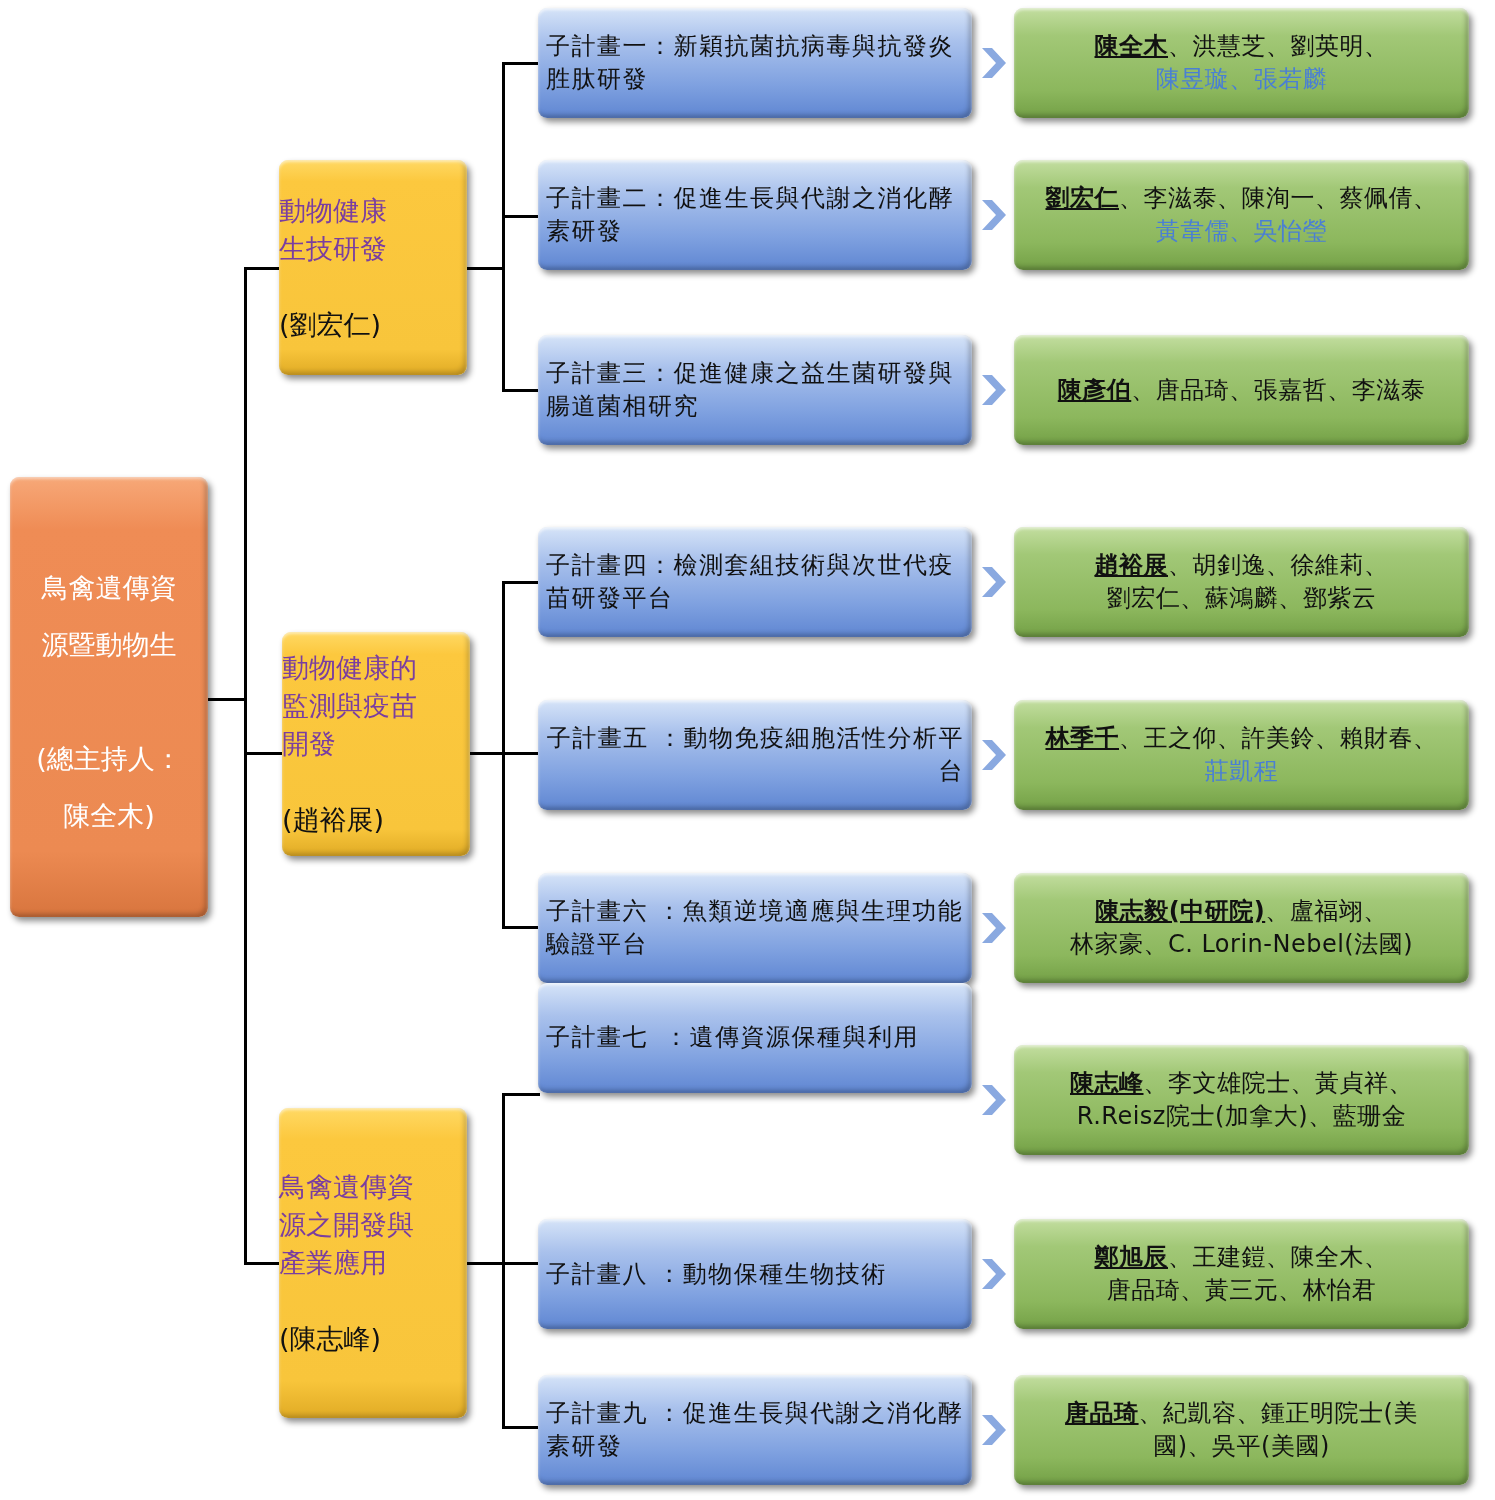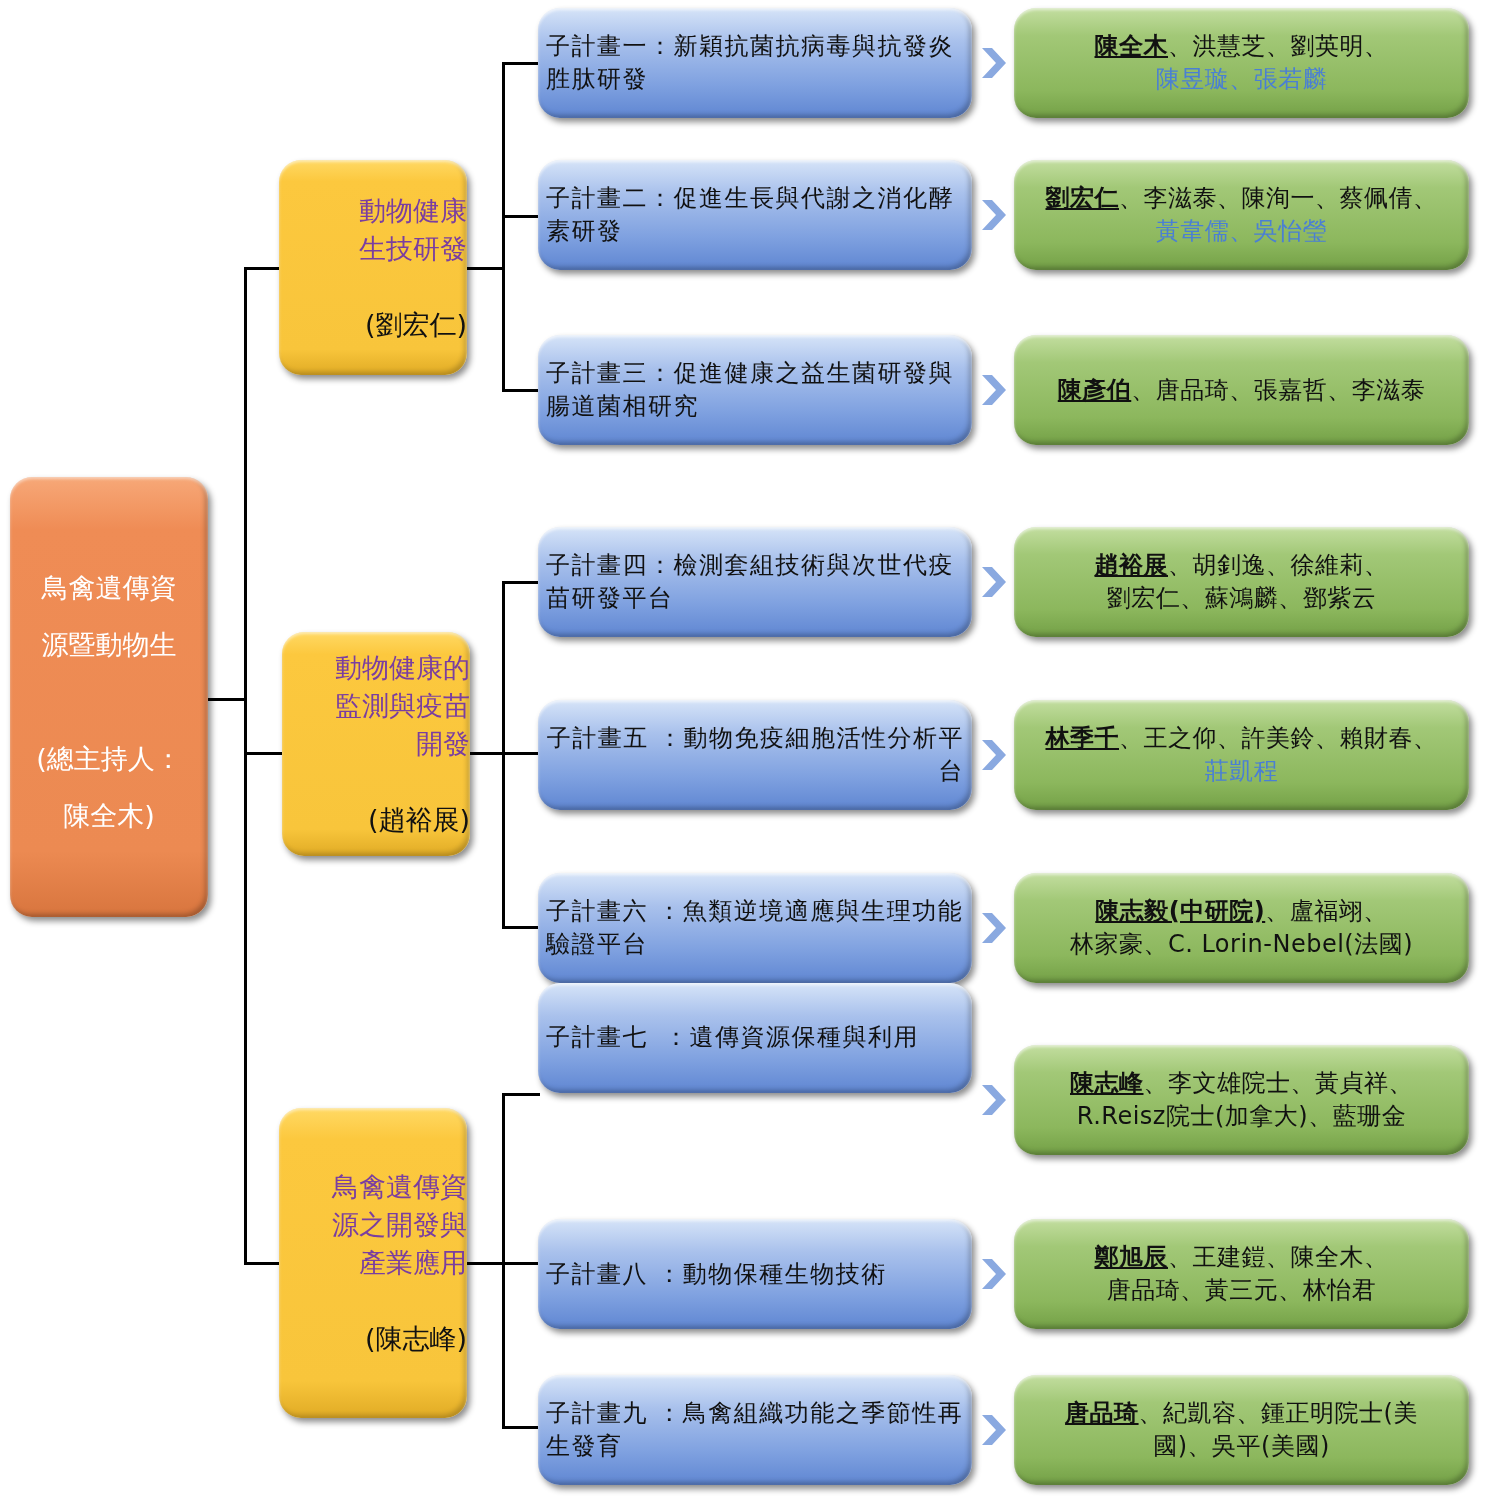--- a/index.html
+++ b/index.html
@@ -1,27 +1,27 @@
 <!DOCTYPE html>
 <html><head>
 <meta charset="utf-8">
 <style>
   html, body { margin: 0; padding: 0; background: #ffffff; }
   body { width: 1495px; height: 1500px; position: relative; overflow: hidden;
          font-family: "DejaVu Sans", "Liberation Sans", sans-serif; }
   .line { position: absolute; background: #000; }
-  .node { position: absolute; box-sizing: border-box; border-radius: 22px;
+  .node { position: absolute; box-sizing: border-box; border-radius: 9px;
           display: flex; flex-direction: column; justify-content: center; }
   .root { left: 10px; top: 477px; width: 198px; height: 440px;
           background: linear-gradient(180deg, #f7a878 0%, #ef8c55 12%, #ec8a52 85%, #d8753e 100%);
           box-shadow: 3px 4px 6px rgba(0,0,0,0.45), inset 0 2px 3px rgba(255,255,255,0.5), inset -3px -3px 5px rgba(0,0,0,0.25);
           color: #ffffff; font-size: 27px; text-align: center; line-height: 57px; padding-top: 8px; }
   .cat { width: 188px; background: linear-gradient(180deg, #ffd964 0%, #fcc83e 10%, #f8c53b 88%, #e0ab25 100%);
          box-shadow: 3px 4px 6px rgba(0,0,0,0.45), inset 0 2px 3px rgba(255,255,255,0.55), inset -3px -3px 5px rgba(0,0,0,0.2);
-         text-align: right; font-size: 27px; line-height: 38px; }
+         text-align: left; font-size: 27px; line-height: 38px; }
   .cat .title { color: #7a3ea0; white-space: pre-line; }
   .cat .lead { color: #111; margin-top: 38px; }
   .sub { left: 538px; width: 434px; height: 110px;
          background: linear-gradient(180deg, #d6e4f8 0%, #a9c1ec 30%, #7fa1e0 70%, #5f86d2 100%);
          box-shadow: 3px 4px 6px rgba(0,0,0,0.45), inset 0 2px 3px rgba(255,255,255,0.7), inset -3px -3px 5px rgba(0,0,0,0.25);
          color: #111; font-size: 24px; line-height: 33px; padding: 0 8px; letter-spacing: 1.5px;
          text-align: left; }
   .arrow { position: absolute; left: 982px; width: 24px; height: 30px; }
   .team { left: 1014px; width: 455px; height: 110px;
           background: linear-gradient(180deg, #c3dea0 0%, #a2c877 25%, #8cb75d 75%, #73a046 100%);
@@ -162,21 +162,21 @@
       <div>子計畫八 ：動物保種生物技術</div>
     </div>
     <div class="arrow" style="top: 1259px;"><svg width="24" height="30" viewBox="0 0 24 30">
         <polygon points="0,0 10,0 24,15 10,30 0,30 14,15" fill="#8aa9e0"></polygon>
       </svg></div>
     <div class="node team" style="top: 1219px;">
       <div><span class="pi">鄭旭辰</span><span>、王建鎧、陳全木、</span></div>
       <div>唐品琦、黃三元、林怡君</div>
     </div>
     <div class="node sub" style="top: 1375px;">
-      <div>子計畫九 ：鳥禽組織功能之季節性再生發育</div>
+      <div>子計畫九 ：促進生長與代謝之消化酵素研發</div>
     </div>
     <div class="arrow" style="top: 1415px;"><svg width="24" height="30" viewBox="0 0 24 30">
         <polygon points="0,0 10,0 24,15 10,30 0,30 14,15" fill="#8aa9e0"></polygon>
       </svg></div>
     <div class="node team" style="top: 1375px;">
       <div><span class="pi">唐品琦</span><span>、紀凱容、鍾正明院士(美</span></div>
       <div>國)、吳平(美國)</div>
     </div>
   </div>
 

